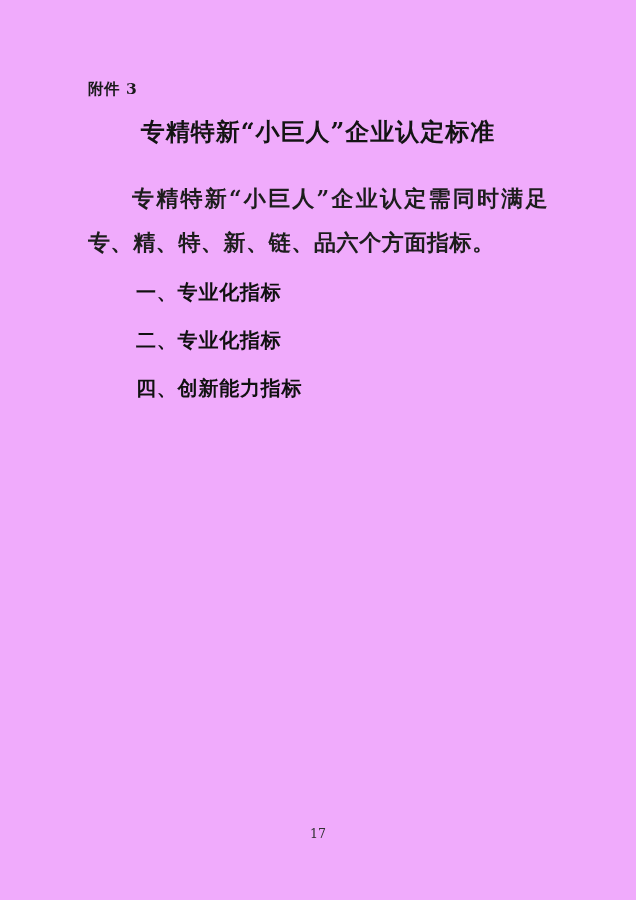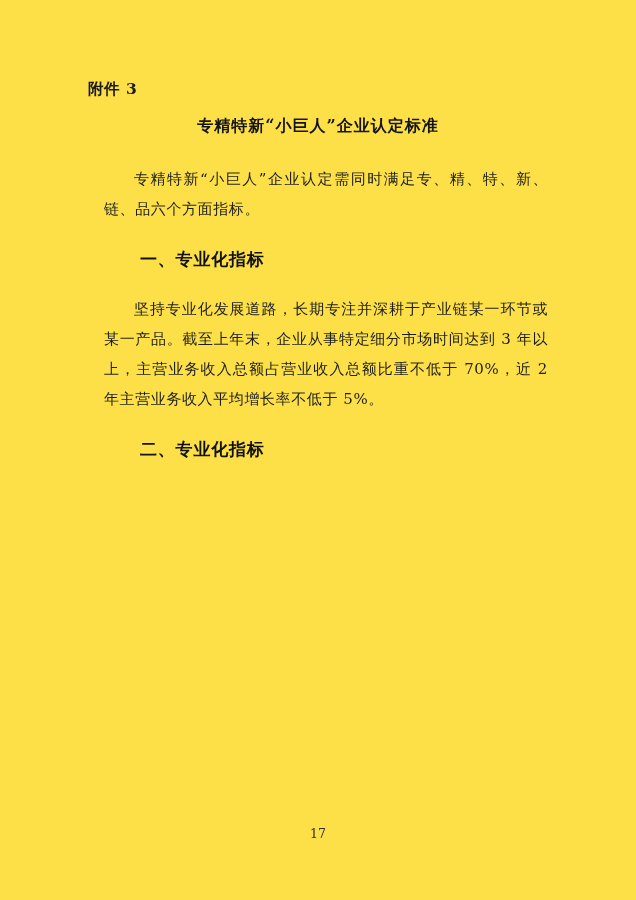--- a/index.html
+++ b/index.html
@@ -17,62 +17,63 @@
     background: #fdfdfd;
     overflow: hidden;
     box-sizing: border-box;
   }
   .sheet {
     position: absolute;
     left: 0;
     top: 0;
     width: 636px;
     height: 900px;
-    background: #fde047;
+    background: #f0abfc;
   }
   .content {
     position: absolute;
     left: 88px;
     top: 78px;
     width: 460px;
   }
   .attachment-label {
     font-size: 15.5px;
     font-weight: bold;
     color: #1a1a1a;
     letter-spacing: 0.5px;
     line-height: 1.4;
     margin-bottom: 14px;
   }
   .doc-title {
     text-align: center;
-    font-size: 16px;
+    font-size: 24px;
     font-weight: bold;
     color: #141414;
     letter-spacing: 1px;
     line-height: 1.5;
     margin-bottom: 26px;
   }
   .para {
-    font-size: 15px;
+    font-size: 22px;
     color: #1d1d1d;
     line-height: 2.0;
     text-indent: 2em;
     text-align: justify;
     letter-spacing: 0.6px;
-    margin: 0 0 2px 16px;
+    margin: 0 0 2px 0;
+    font-weight: bold;
   }
   .section-head {
-    font-size: 17px;
+    font-size: 20px;
     font-weight: bold;
     color: #111111;
     line-height: 2.0;
     text-indent: 2em;
     letter-spacing: 0.8px;
-    margin: 18px;
+    margin: 8px;
   }
   .page-number {
     position: absolute;
     left: 0;
     right: 0;
     top: 826px;
     text-align: center;
     font-size: 12.5px;
     color: #303030;
     font-family: "DejaVu Serif", "Liberation Serif", serif;
@@ -86,25 +87,25 @@
     <div class="content">
 
       <div class="attachment-label">附件 3</div>
 
       <div class="doc-title">专精特新“小巨人”企业认定标准</div>
 
       <p class="para">专精特新“小巨人”企业认定需同时满足专、精、特、新、链、品六个方面指标。</p>
 
       <p class="section-head">一、专业化指标</p>
 
-      <p class="para">坚持专业化发展道路，长期专注并深耕于产业链某一环节或某一产品。截至上年末，企业从事特定细分市场时间达到 3 年以上，主营业务收入总额占营业收入总额比重不低于 70%，近 2 年主营业务收入平均增长率不低于 5%。</p>
 
       <p class="section-head">二、专业化指标</p>
 
 
 
 
+      <p class="section-head">四、创新能力指标</p>
 
     </div>
 
     <div class="page-number">17</div>
   </div>
 </div>
 
 </body></html>

